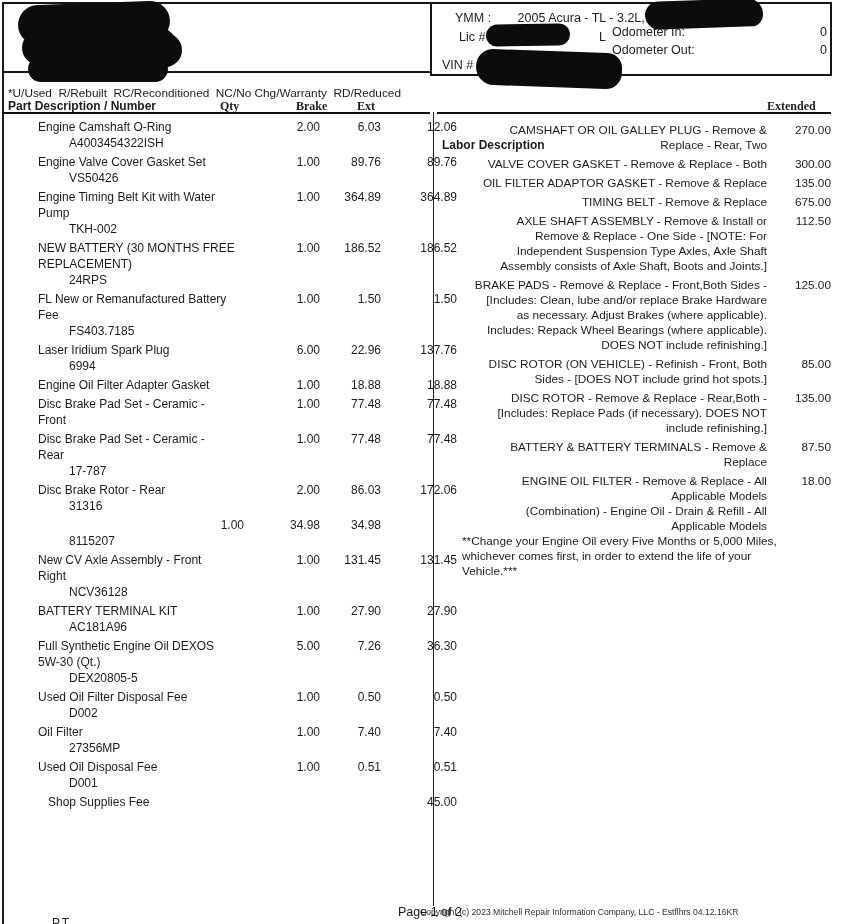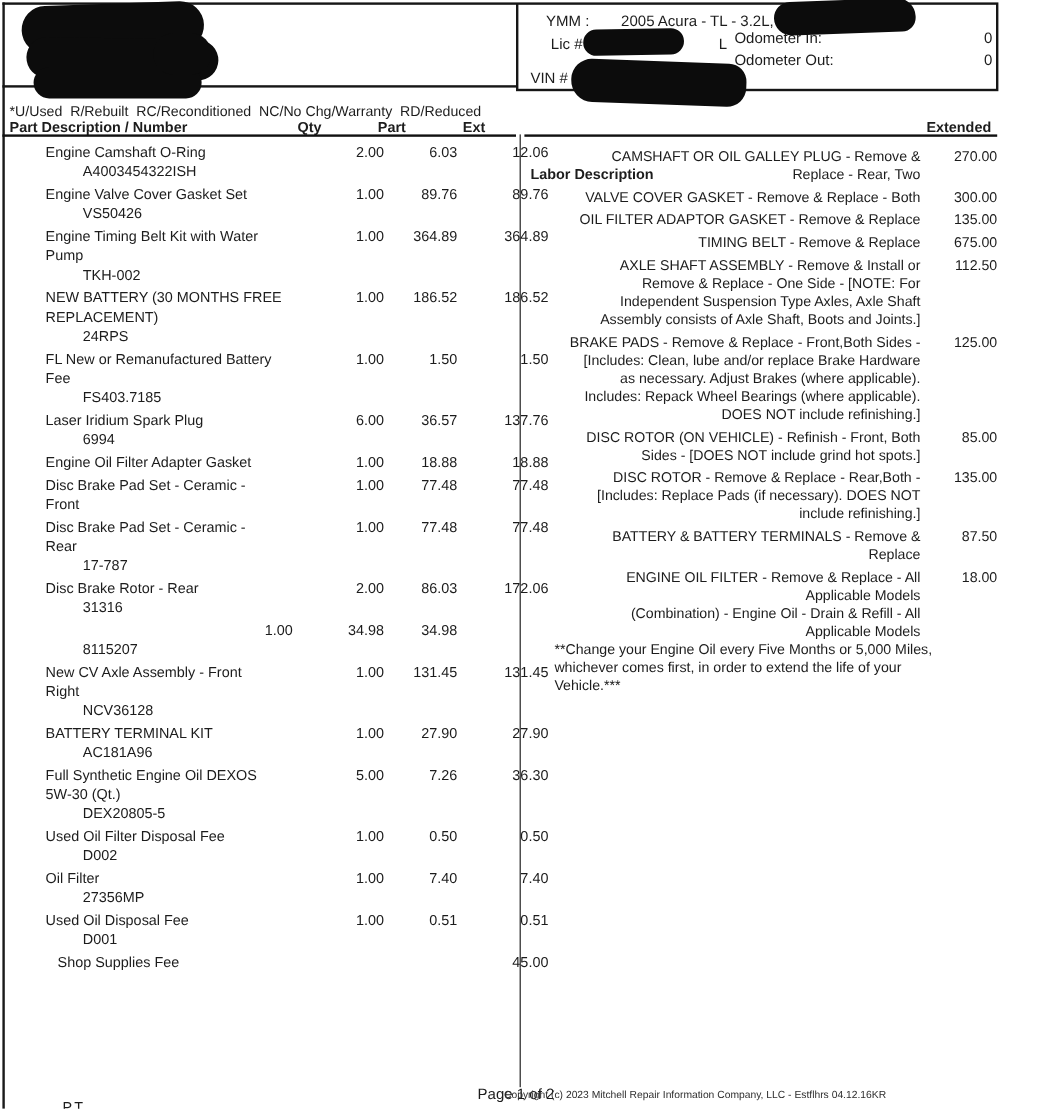--- a/index.html
+++ b/index.html
@@ -37,21 +37,21 @@
   .b-vin   { left: 476px; top: 51px; width: 146px; height: 36px; border-radius: 17px 15px 16px 18px; transform: rotate(2deg); }
 
   
   .legend { left: 8px; top: 86px; font-size: 11.8px; white-space: pre; }
   .part-head { left: 8px; top: 99px; width: 425px; display: grid;
                grid-template-columns: 212px 76px 61px 76px;
                font-weight: bold; font-size: 12px; }
   .labor-head { left: 437px; top: 99px; width: 394px; display: grid;
                 grid-template-columns: 1fr 64px;
                 font-weight: bold; font-size: 12px; }
-  .th-r { text-align: center; }
+  .th-r { text-align: left; font-family: Liberation Serif, serif; }
   .rule-left  { left: 2px;   top: 112px; width: 428px; height: 2px; background: #111; }
   .rule-right { left: 437px; top: 112px; width: 394px; height: 2px; background: #111; }
   .col-divider { left: 433px; top: 112px; width: 1px; height: 794px; background: #222; }
 
   
   .parts-body { left: 8px; top: 119px; width: 425px; font-size: 12px; line-height: 16px; margin-left: 24px; }
   .part-entry { margin-bottom: 3px; }
   .part-grid { display: grid; grid-template-columns: 212px 76px 61px 76px; }
   .p-desc { padding-left: 6px; white-space: pre-line; }
   .p-desc.indent { padding-left: 16px; }
@@ -99,21 +99,21 @@
 <div class="blob b-shop4"></div>
 <div class="blob b-ymm"></div>
 <div class="blob b-lic"></div>
 <div class="blob b-vin"></div>
 
 <div class="abs legend">*U/Used  R/Rebuilt  RC/Reconditioned  NC/No Chg/Warranty  RD/Reduced</div>
 
 <div class="abs part-head">
   <div>Part Description / Number</div>
   <div class="th-r">Qty</div>
-  <div class="th-r">Part</div>
+  <div class="th-r">Brake</div>
   <div class="th-r">Ext</div>
 </div>
 <div class="abs labor-head">
   <div style="padding-left:5px;margin-top:39px;">Labor Description</div>
   <div class="th-r">Extended</div>
 </div>
 <div class="abs rule-left"></div>
 <div class="abs rule-right"></div>
 <div class="abs col-divider"></div>
 
@@ -168,21 +168,21 @@
       <div class="p-sale">1.50</div>
       <div class="p-ext">1.50</div>
     </div>
     <div class="p-number">FS403.7185</div>
   </div>
 
   <div class="part-entry">
     <div class="part-grid">
       <div class="p-desc">Laser Iridium Spark Plug</div>
       <div class="p-qty">6.00</div>
-      <div class="p-sale">36.57</div>
+      <div class="p-sale">22.96</div>
       <div class="p-ext">137.76</div>
     </div>
     <div class="p-number">6994</div>
   </div>
 
   <div class="part-entry">
     <div class="part-grid">
       <div class="p-desc">Engine Oil Filter Adapter Gasket</div>
       <div class="p-qty">1.00</div>
       <div class="p-sale">18.88</div>

